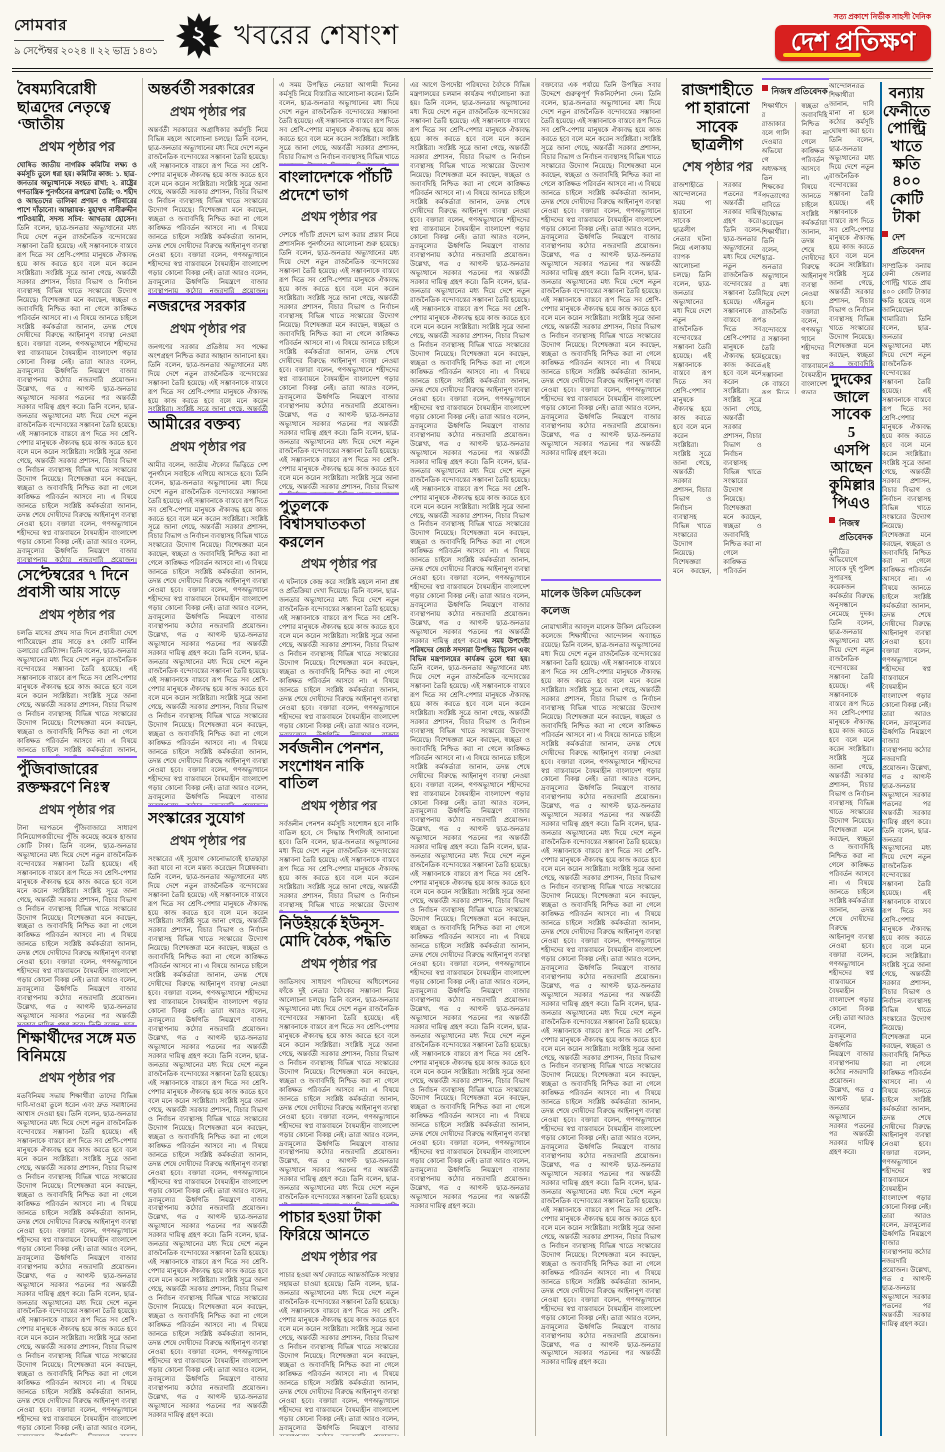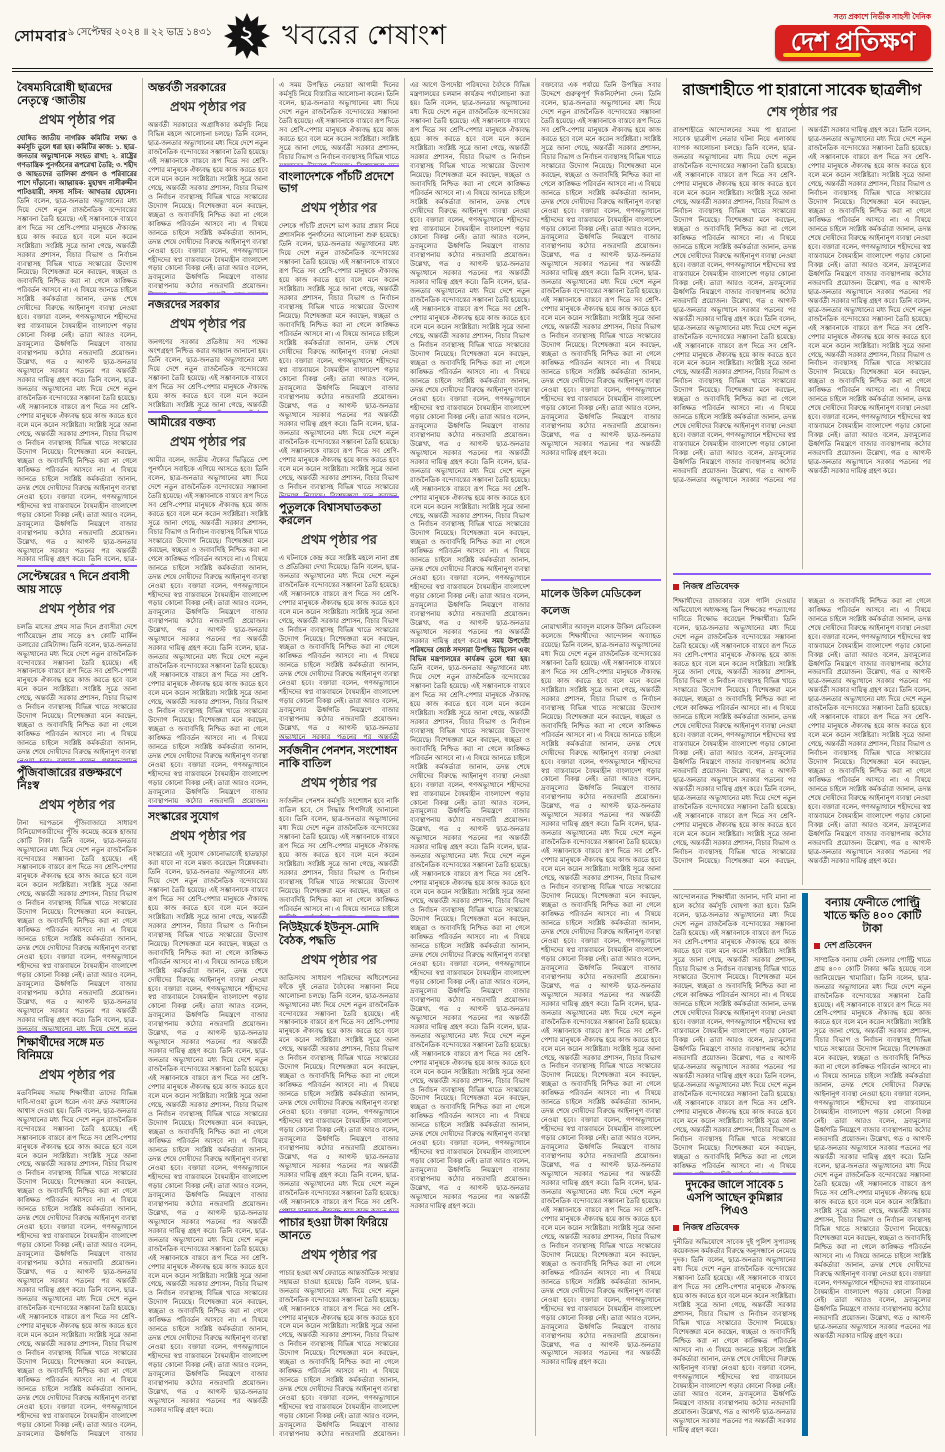--- a/index.html
+++ b/index.html
@@ -2,57 +2,57 @@
 <html><head>
 <meta charset="utf-8">
 <style>
   *{margin:0;padding:0;box-sizing:border-box}
   html,body{width:945px;height:1452px;overflow:hidden}
   body{background:#f6f4ec;font-family:"Liberation Serif","DejaVu Serif",serif;color:#191919}
   .page{width:945px;height:1452px;background:#faf8f1;padding:8px 12px 8px}
 
   
   .hbar{display:flex;align-items:center;gap:12px;height:64px;border-bottom:4px double #161616;padding:2px 2px 6px}
-  .daybox{display:flex;flex-direction:row;justify-content:flex-start;min-width:150px}
+  .daybox{display:flex;flex-direction:column;justify-content:flex-start;min-width:150px}
   .day{font-weight:bold;font-size:15px;letter-spacing:1px}
   .dayrule{height:1px;background:#444;margin:2px 0}
   .date{font-size:10px;color:#222;white-space:nowrap}
   .badge{position:relative;width:46px;height:46px;flex:0 0 auto}
   .badge svg{position:absolute;inset:0}
   .badge-num{position:absolute;inset:0;display:flex;align-items:center;justify-content:center;color:#fff;font-weight:bold;font-size:24px}
   .stitle{font-size:27px;font-weight:normal;letter-spacing:1px;color:#0e0e0e;white-space:nowrap}
   .brand{margin-left:auto;display:flex;flex-direction:column;align-items:flex-end;gap:2px}
   .tagline{font-size:7.5px;color:#c4161d;font-weight:bold}
   .brand-box{position:relative;background:#d8201f;color:#fff;border-radius:7px;padding:3px 16px 6px;box-shadow:0 1px 2px rgba(0,0,0,.35)}
   .brand-title{font-weight:bold;font-size:25px;line-height:1.1;white-space:nowrap;text-shadow:1px 1px 0 #8e0e0e}
   .brand-accent{position:absolute;left:8px;bottom:4px;width:78px;height:4px;background:#ffcf17;border-radius:3px}
 
   
   .columns{display:flex;height:1358px;margin-top:6px;overflow:hidden}
   .col{flex:0 0 131px;padding:0 5px;border-right:1px solid #b6b0a2;display:flex;flex-direction:column;overflow:hidden}
-  .right{flex:1;padding:0 2px 0 6px;display:flex;flex-direction:column;overflow:hidden}
+  .right{flex:1;padding:0 2px 0 6px;display:flex;overflow:hidden}
 
   .art{overflow:hidden;padding:3px 0 4px;display:flex;flex-direction:column}
   .art + .art, .sep-top{border-top:2px solid #8b5cf6}
   .fill{flex:1 1 auto;min-height:0}
-  .hl{font-size:11px;line-height:1.18;font-weight:bold;color:#0c0c0c;margin-bottom:2px}
+  .hl{font-size:15px;line-height:1.18;font-weight:bold;color:#0c0c0c;margin-bottom:2px}
   .hl.center{text-align:center}
   .hl.big{font-size:15.5px}
   .cont{font-size:13px;font-weight:bold;text-align:center;color:#333;margin:1px 0 3px}
   .body{font-size:6.7px;line-height:1.34;text-align:justify;color:#1c1c1c;word-break:break-word}
   .body .bold, .boldnote{font-weight:bold}
   .subhead{font-size:10.5px;font-weight:bold;margin:2px 0 3px}
-  .byline{font-size:8.5px;font-weight:bold;margin:2px 0 3px;display:flex;align-items:center;gap:4px}
+  .byline{font-size:8.5px;font-weight:bold;margin:2px 0 3px;display:flex;align-items:flex-start;gap:4px}
   .sq{display:inline-block;width:6px;height:6px;background:#c4161d;flex:0 0 auto}
 
   
   .two{column-count:2;column-gap:12px;column-rule:1px solid #b6b0a2;overflow:hidden;flex:1 1 auto;min-height:0}
   .bottom{flex:1 1 auto;min-height:0;display:flex;border-top:1px solid #9d988b;padding-top:3px}
   .sub{width:50%;display:flex;flex-direction:column;overflow:hidden;padding-right:6px}
-  .sub + .sub{border-left:6px solid #0369a1;padding-left:6px;padding-right:0}
+  .sub + .sub{border-left:2px solid #0369a1;padding-right:0}
   .bcont{height:284px;overflow:hidden}
 </style>
 </head>
 <body>
 
 <div class="page">
 
   <header class="hbar">
     <div class="daybox">
       <div class="day">সোমবার</div>

